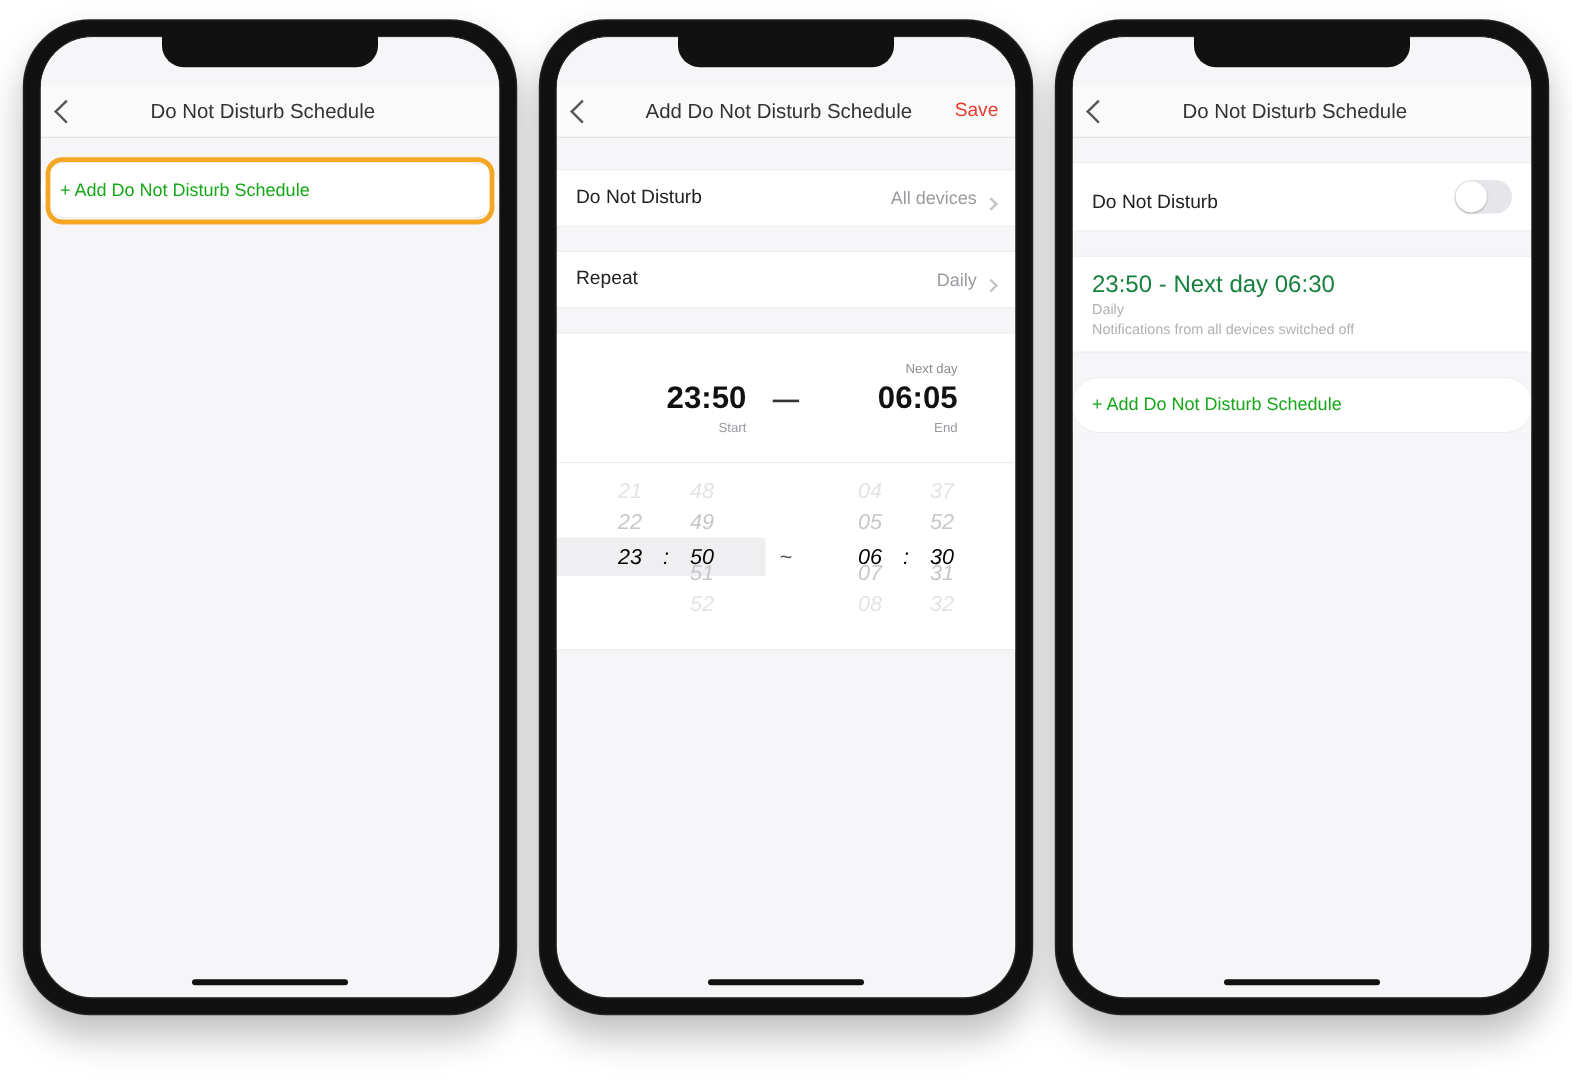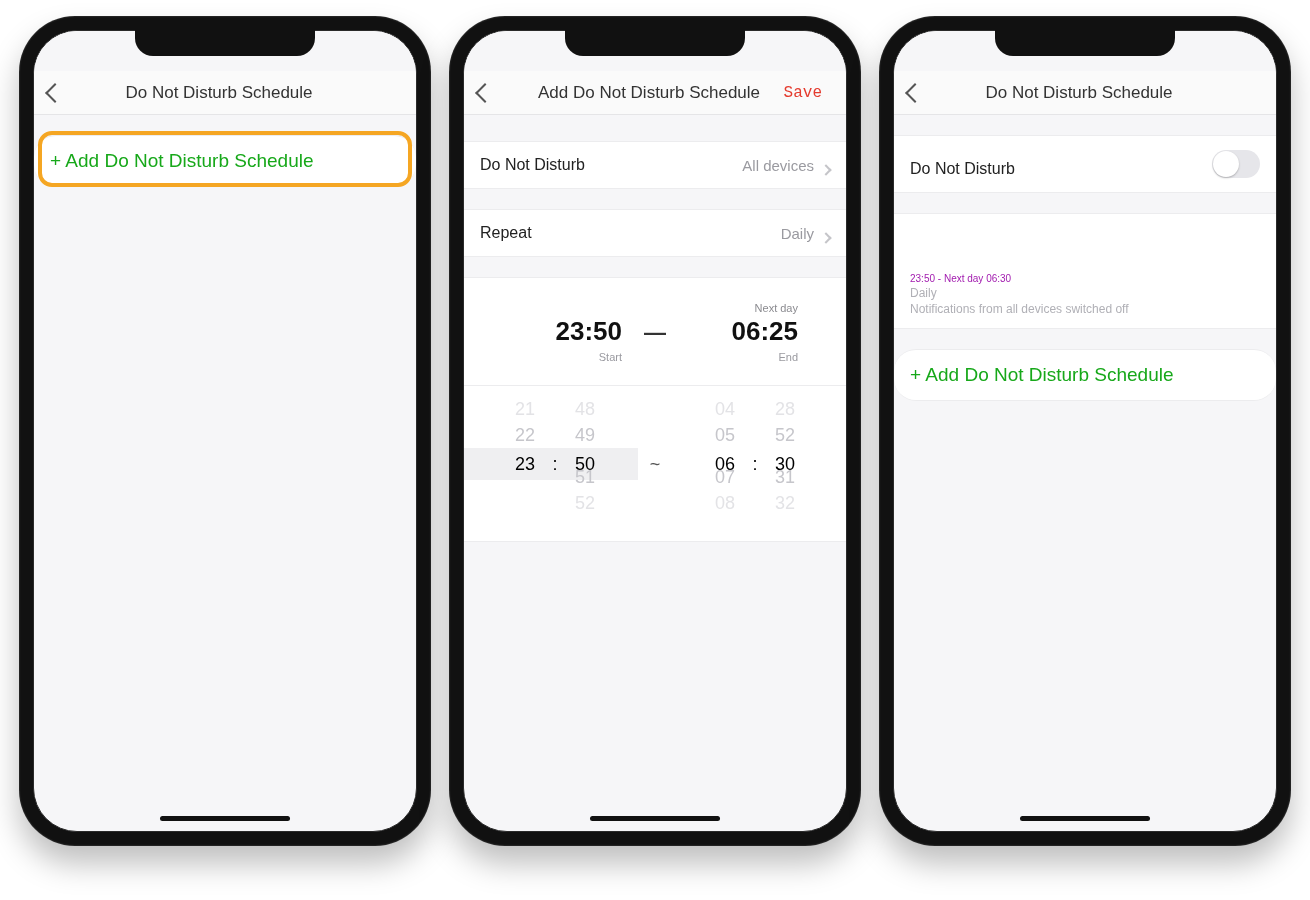--- a/index.html
+++ b/index.html
@@ -64,24 +64,23 @@
     pointer-events: none;
   }
   .navbar .back {
     width: 14px; height: 14px;
     border-left: 2px solid #555;
     border-bottom: 2px solid #555;
     transform: rotate(45deg);
   }
   .navbar .save {
     position: absolute;
-    right: 24px;
+    right: 14px;
     color: #e43b2e;
     font-size: 16px;
-    font-family: Liberation Mono, monospace;
   }
   .content { background: #f6f6f8; }
   .row {
     background: #fff;
     border-top: 1px solid #ececee;
     border-bottom: 1px solid #ececee;
     display: flex;
     align-items: flex-end;
     padding: 14px 16px;
     font-size: 16px;
@@ -96,21 +95,21 @@
     width: 8px; height: 8px;
     border-top: 2px solid #c5c5c9;
     border-right: 2px solid #c5c5c9;
     transform: rotate(45deg);
     margin-left: 8px;
   }
   .gap { height: 20px; }
   .addrow {
     background:#fff;
     padding: 14px 16px;
-    font-size: 19px;
+    font-size: 15px;
     color: #17a81a;
     border-top: 1px solid #ececee;
     border-bottom: 1px solid #ececee;
     border-radius: 22px;
   }
   .highlight {
     position: absolute;
     border: 4px solid #f5a623;
     border-radius: 14px;
     top: 100px;
@@ -137,21 +136,21 @@
   }
   
   .sched-row {
     background:#fff;
     padding: 12px 16px;
     border-top: 1px solid #ececee;
     border-bottom: 1px solid #ececee;
     display:flex;
     align-items:center;
   }
-  .sched-text .line1 { font-size: 10px; color:#a21caf;margin-top:47px; }
+  .sched-text .line1 { font-size: 20px; color:#15803d; }
   .sched-text .line2, .sched-text .line3 { font-size: 12px; color:#b0b0b6; margin-top:2px; }
   
   .time-header {
     background:#fff;
     border-top:1px solid #ececee;
     border-bottom:1px solid #ececee;
     padding: 24px 0 22px;
     display:flex;
     justify-content:center;
     align-items:center;
@@ -193,21 +192,21 @@
     width: 46px;
     text-align:center;
     z-index:1;
     display:flex;
     flex-direction:column;
     justify-content:flex-start;
     padding-top: 10px;
   }
   .pcol.sep { width: 14px; }
   .pcol.gap-col { flex:1; }
-  .pcell { height: 26px; line-height:26px; font-size:18px; color:#c6c6cb; }
+  .pcell { height: 26px; line-height:26px; font-size:18px; color:#c6c6cb;font-style:italic; }
   .pcell.sel { color:#000000; font-weight:500; height:16px; line-height:32px; }
   .pcell.faint { color:#e3e3e6; }
   
   .home-ind {
     position:absolute;
     bottom:10px; left:50%;
     transform:translateX(-50%);
     width:130px; height:5px;
     background:#111; border-radius:3px;
   }
@@ -256,21 +255,21 @@
 
       <div class="time-header">
         <div class="time-col">
           <div class="time-nextday">&nbsp;</div>
           <div class="time-big">23:50</div>
           <div class="time-sub">Start</div>
         </div>
         <div class="time-dash">—</div>
         <div class="time-col">
           <div class="time-nextday">Next day</div>
-          <div class="time-big">06:25</div>
+          <div class="time-big">06:05</div>
           <div class="time-sub">End</div>
         </div>
       </div>
 
       <div class="picker">
         <div class="picker-bar left"></div>
         <div class="picker-bar right"></div>
         <div class="picker-tilde">~</div>
         <div style="width:30px"></div>
         <div class="pcol">
@@ -299,21 +298,21 @@
           <div class="pcell sel">06</div>
           <div class="pcell">07</div>
           <div class="pcell faint">08</div>
         </div>
         <div class="pcol sep">
           <div class="pcell">&nbsp;</div>
             <div class="pcell">&nbsp;</div>
           <div class="pcell sel">:</div>
         </div>
         <div class="pcol">
-          <div class="pcell faint">28</div>
+          <div class="pcell faint">37</div>
           <div class="pcell">52</div>
           <div class="pcell sel">30</div>
           <div class="pcell">31</div>
           <div class="pcell faint">32</div>
         </div>
         <div style="width:30px"></div>
       </div>
 
     </div>
     <div class="home-ind"></div>

